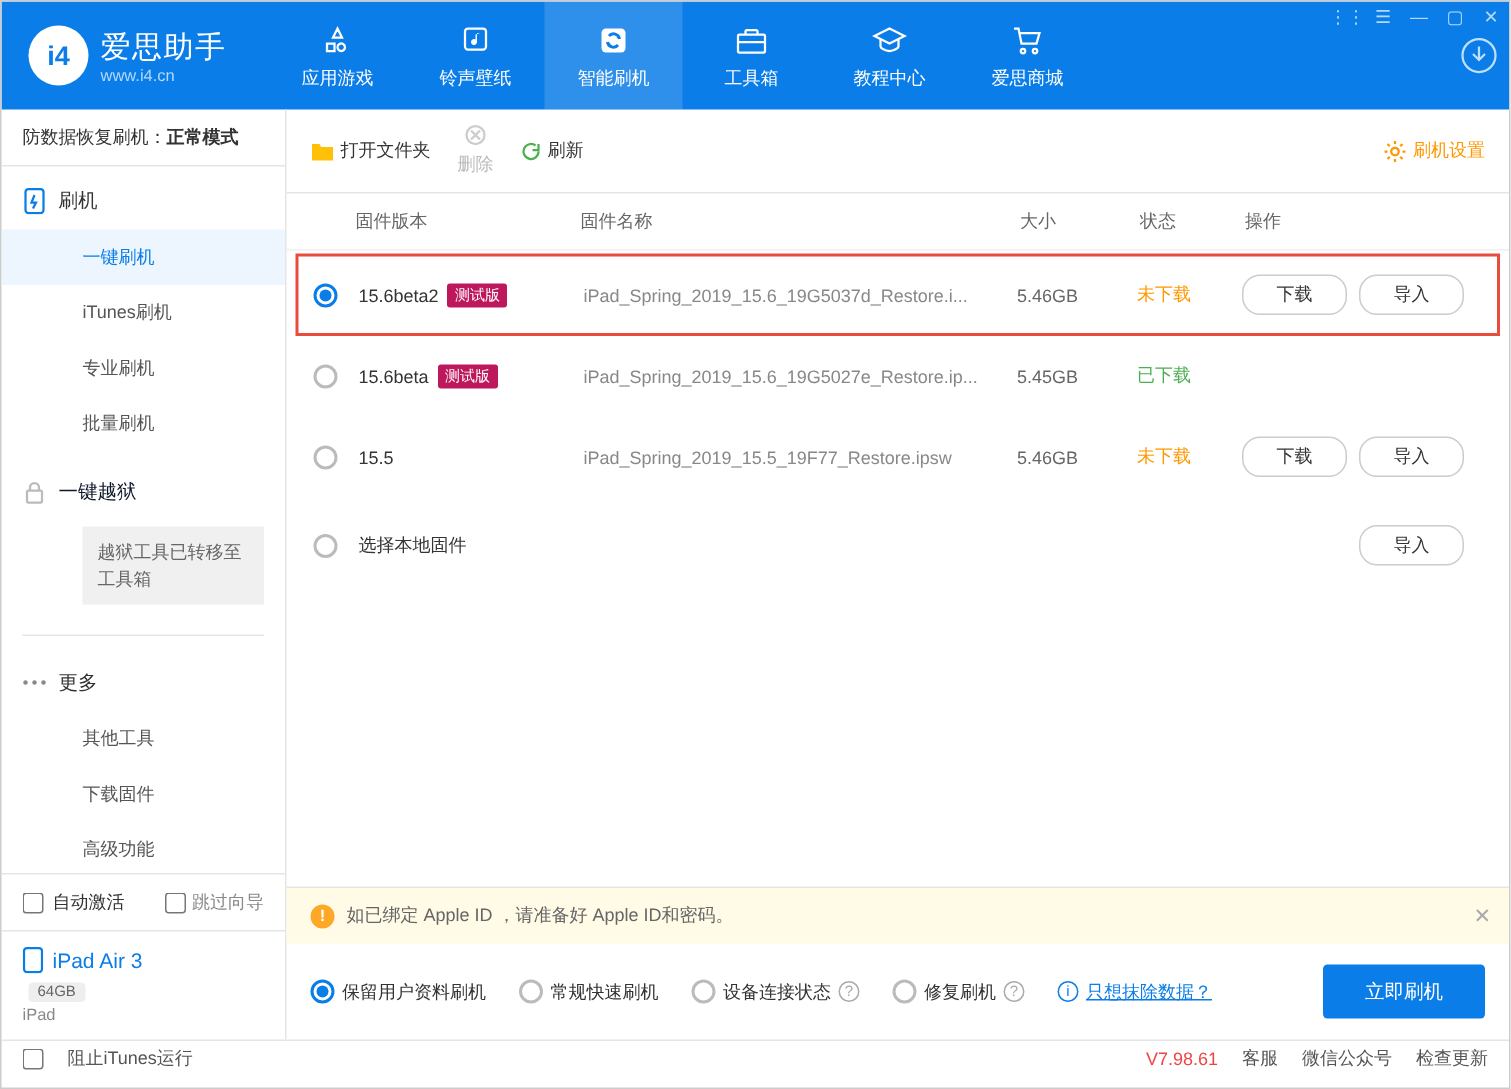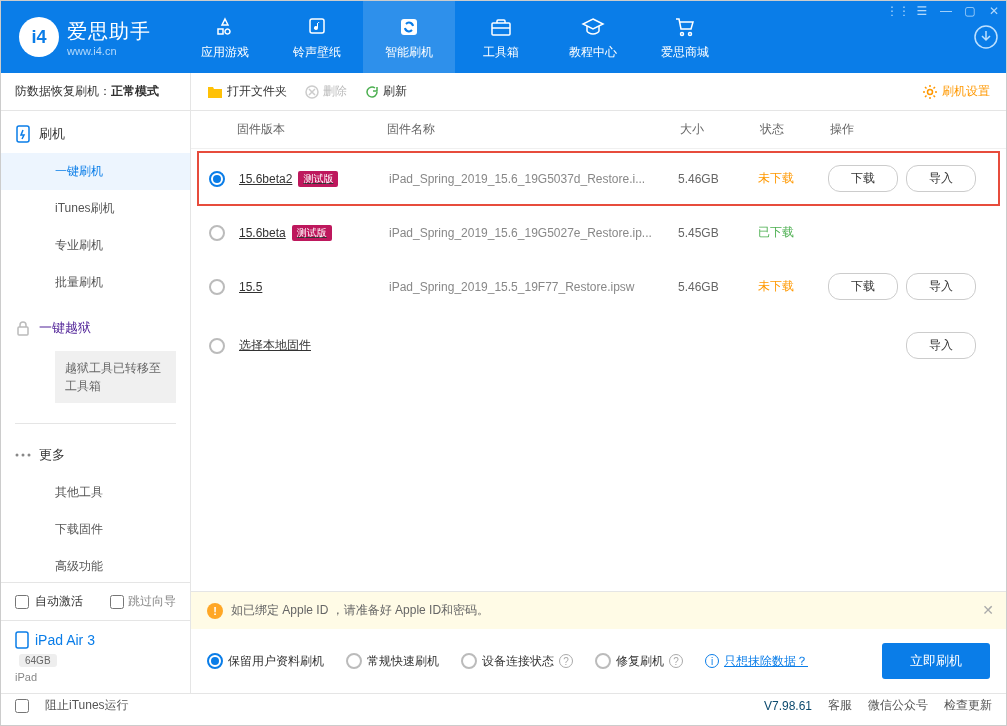--- a/index.html
+++ b/index.html
@@ -38,39 +38,39 @@
 .auto-activate { display: flex; align-items: center; gap: 6px; padding: 10px 14px; border-bottom: 1px solid #e5e5e5; font-size: 12px; }
 .device-info { padding: 10px 14px; }
 .device-name { color: #0a7de8; font-size: 14px; font-weight: 500; display: flex; align-items: center; gap: 6px; }
 .device-badge { background: #eee; color: #666; font-size: 10px; padding: 1px 6px; border-radius: 3px; margin-left: 4px; }
 .device-type { color: #888; font-size: 11px; margin-top: 4px; }
 
 
 .main { flex: 1; display: flex; flex-direction: column; }
 .toolbar { display: flex; align-items: center; padding: 10px 16px; border-bottom: 1px solid #e5e5e5; gap: 18px; }
 .tb-btn { display: flex; align-items: center; gap: 4px; cursor: pointer; font-size: 12px; color: #333; }
-.tb-btn.disabled { color: #bbb; }
+.tb-btn.disabled { color: #bbb; flex-direction: column; }
 .tb-spacer { flex: 1; }
 .tb-settings { color: #ff9800; display: flex; align-items: center; gap: 4px; cursor: pointer; }
 
 .table-head { display: flex; align-items: center; padding: 10px 16px; color: #666; font-size: 12px; border-bottom: 1px solid #f0f0f0; }
 .col-radio { width: 30px; }
 .col-version { width: 150px; }
 .col-name { flex: 1; }
 .col-size { width: 80px; text-align: left; }
 .col-status { width: 70px; text-align: left; }
 .col-actions { width: 160px; text-align: left; display: flex; gap: 8px; }
 
 .fw-row { display: flex; align-items: center; padding: 14px 16px; font-size: 12px; border: 2px solid transparent; position: relative; }
 .fw-row.highlighted { border: 2px solid #e74c3c; margin: 2px 6px; padding: 12px 10px; }
 .fw-radio { width: 30px; display: flex; }
 .radio-circle { width: 16px; height: 16px; border: 2px solid #0a7de8; border-radius: 50%; display: inline-flex; align-items: center; justify-content: center; }
 .radio-circle.unchecked { border-color: #bbb; }
 .radio-dot { width: 8px; height: 8px; background: #0a7de8; border-radius: 50%; }
-.fw-version { width: 150px; display: flex; align-items: center; gap: 6px; text-decoration: underline; }
+.fw-version { width: 150px; display: flex; align-items: center; gap: 6px; }
 .beta-badge { background: #be185d; color: #fff; font-size: 10px; padding: 1px 5px; border-radius: 2px; }
 .fw-name { flex: 1; color: #888; overflow: hidden; text-overflow: ellipsis; white-space: nowrap; }
 .fw-size { width: 80px; color: #666; }
 .fw-status { width: 70px; }
 .status-notdl { color: #ff9800; }
 .status-dl { color: #4caf50; }
 .fw-actions { width: 160px; display: flex; gap: 8px; }
 .act-btn { border: 1px solid #ccc; background: #fff; padding: 4px 0; width: 70px; text-align: center; cursor: pointer; border-radius: 12px; font-size: 12px; }
 
 
@@ -81,21 +81,21 @@
 .flash-options { padding: 14px 16px; display: flex; align-items: center; gap: 22px; }
 .flash-opt { display: flex; align-items: center; gap: 5px; cursor: pointer; font-size: 12px; }
 .help-icon { width: 14px; height: 14px; border: 1px solid #aaa; color: #aaa; border-radius: 50%; display: inline-flex; align-items: center; justify-content: center; font-size: 10px; }
 .erase-link { color: #0a7de8; text-decoration: underline; cursor: pointer; }
 .flash-spacer { flex: 1; }
 .flash-now { background: #0a7de8; color: #fff; padding: 9px 28px; border-radius: 3px; cursor: pointer; font-size: 13px; }
 
 
 .footer { height: 24px; border-top: 1px solid #e5e5e5; display: flex; align-items: center; padding: 0 14px; font-size: 12px; color: #555; gap: 16px; }
 .footer .spacer { flex: 1; }
-.footer .ver { color: #0c4a6e; }
+.footer .ver { color: #ef4444; }
 .footer-link { cursor: pointer; }
 
 input[type="checkbox"] { width: 14px; height: 14px; }
 svg { display: block; }
 </style>
 </head>
 <body>
 
 <div class="header">
   <div class="sys-buttons">
@@ -192,21 +192,21 @@
             </svg>
         </span>
         <span>刷机</span>
       </div>
       <div class="side-item active">一键刷机</div>
       <div class="side-item">iTunes刷机</div>
       <div class="side-item">专业刷机</div>
       <div class="side-item">批量刷机</div>
     </div>
     <div class="side-section">
-      <div class="side-head" style="color:#4c1d95;">
+      <div class="side-head" style="color:#0f172a;">
         <span class="side-head-icon">
           <svg width="14" height="16" viewBox="0 0 14 16" fill="none" stroke="#bbb" stroke-width="1.5">
               <rect x="2" y="7" width="10" height="8" rx="1"></rect>
               <path d="M4 7 V5 a3 3 0 0 1 6 0 v2"></path>
             </svg>
         </span>
         <span>一键越狱</span>
       </div>
       <div class="side-note">越狱工具已转移至工具箱</div>
     </div>

